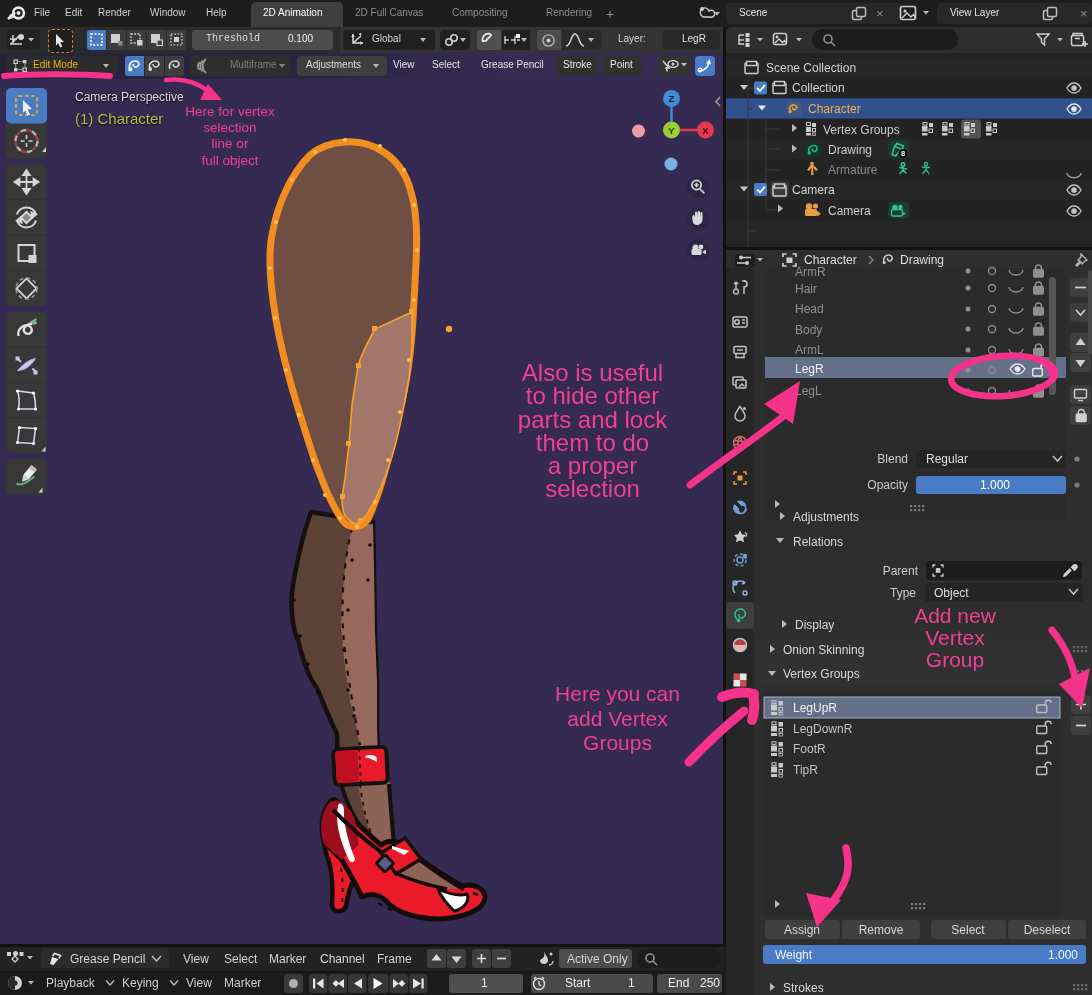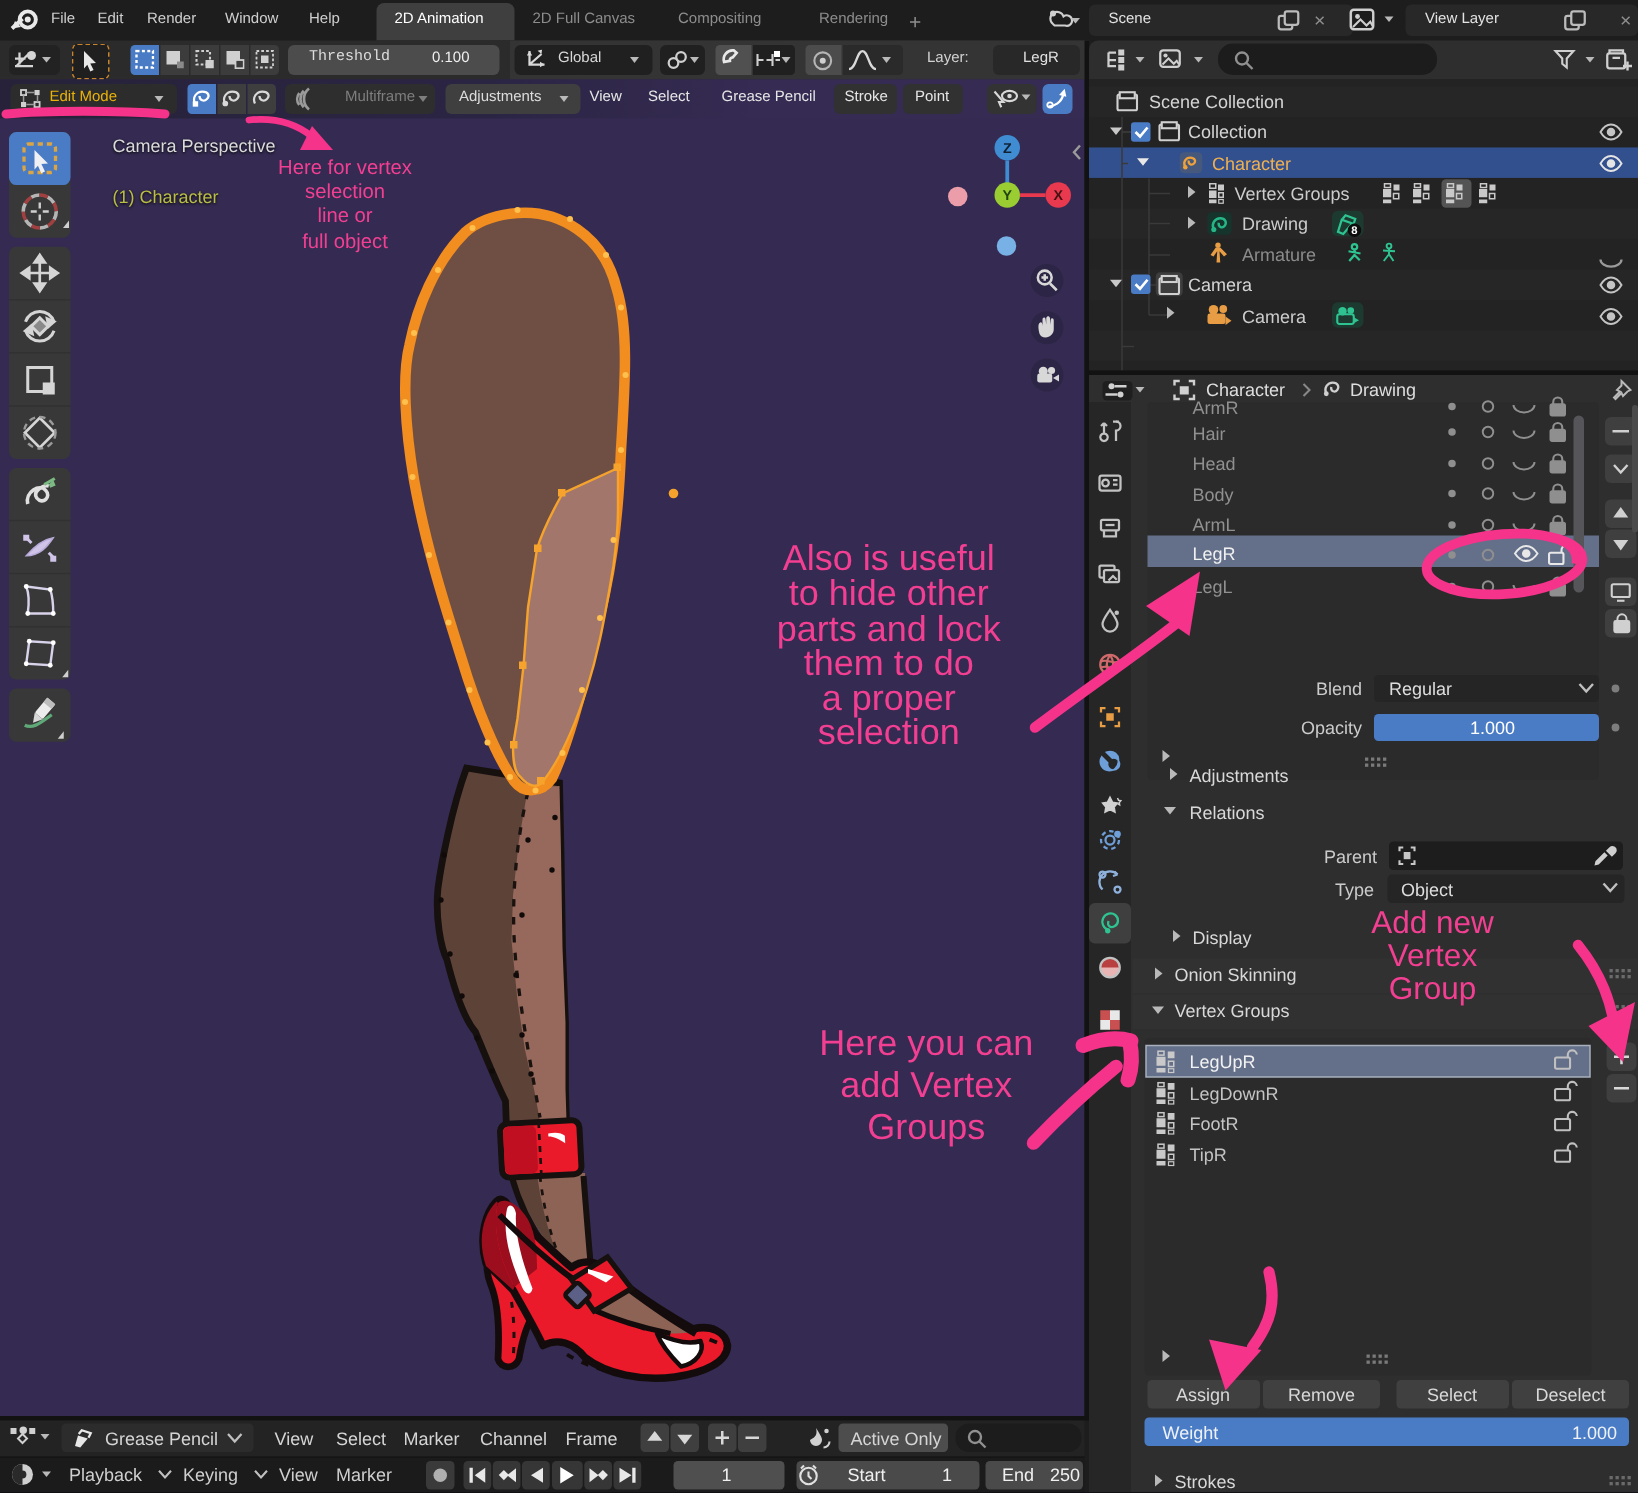--- a/index.html
+++ b/index.html
@@ -424,21 +424,21 @@
           <circle cx="-2.5" cy="-2.5" r="3"></circle>
           <circle cx="3" cy="-3" r="2.4"></circle>
           <rect x="-6.5" y="-1" width="10" height="6" rx="1.5"></rect>
           <path d="M4,2 l4,2.4 v-4.8 z"></path>
         </g>
   <path d="M720,97 l-4,4.5 4,4.5" stroke="#9a9a9a" stroke-width="1.6" fill="none"></path>
  </g>
 </svg>
 
 <div class="abs" style="left:75px;top:90px;font-size:12px;color:#dadada;text-shadow:0 1px 2px #000;">Camera Perspective</div>
-<div class="abs" style="left:75px;top:124px;font-size:12px;color:#b9bd45;text-shadow:0 1px 2px #000;">(1) Character</div>
+<div class="abs" style="left:75px;top:110px;font-size:15px;color:#b9bd45;text-shadow:0 1px 2px #000;">(1) Character</div>
 
 <div class="abs" style="left:723px;top:27px;width:3px;height:917px;background:#121212;"></div>
 
 <div class="abs" id="outliner" style="left:726px;top:53px;width:366px;height:194px;background:#232323;"></div>
 <svg class="abs" style="left:726px;top:53px;" width="366" height="194" viewBox="0 0 366 194">
  <g font-family="Liberation Sans" font-size="12">
   <rect x="0" y="4.7" width="366" height="20.3" fill="#262626"></rect>
   <rect x="0" y="45.3" width="366" height="20.3" fill="#33508e"></rect>
   <rect x="0" y="86" width="366" height="20.3" fill="#262626"></rect>
   <rect x="0" y="126.7" width="366" height="20.3" fill="#262626"></rect>
@@ -1047,21 +1047,21 @@
   <text x="565" y="15" fill="#f0f0f0">Start</text>
         <text x="628" y="15" fill="#f0f0f0">1</text>
   <rect x="657" y="2" width="65" height="19" rx="3" fill="#4a4a4a"></rect>
   <text x="668" y="15" fill="#f0f0f0">End</text>
         <text x="700" y="15" fill="#f0f0f0">250</text>
  </g>
 </svg>
 
 <div class="abs pink" style="left:157px;top:104px;width:146px;font-size:13.5px;line-height:1.2;">Here for vertex<br>selection<br>line or<br>full object</div>
 <div class="abs pink" style="left:490px;top:361px;width:205px;font-size:24px;line-height:0.97;">Also is useful<br>to hide other<br>parts and lock<br>them to do<br>a proper<br>selection</div>
-<div class="abs pink" style="left:540px;top:682px;width:155px;font-size:24px;line-height:1.17;">Here you can add Vertex Groups</div>
+<div class="abs pink" style="left:540px;top:682px;width:155px;font-size:21px;line-height:1.17;">Here you can add Vertex Groups</div>
 <div class="abs pink" style="left:905px;top:605px;width:100px;font-size:21px;line-height:1.05;">Add new Vertex Group</div>
 <svg class="abs" style="left:0;top:0;pointer-events:none;" width="1092" height="995" viewBox="0 0 1092 995">
  <g fill="none" stroke="#f5338b">
 
   <path d="M4,76 C30,73.5 80,73.5 110,76" stroke-width="6" stroke-linecap="round"></path>
 
   <path d="M166,80 C185,78 198,83 208,91" stroke-width="4.5" stroke-linecap="round"></path>
   <path d="M208,84 L222,100 L200,100 Z" fill="#f5338b" stroke="none"></path>
 
   <ellipse cx="1003" cy="376" rx="52" ry="20" stroke-width="6.5" transform="rotate(-4 1003 376)"></ellipse>

